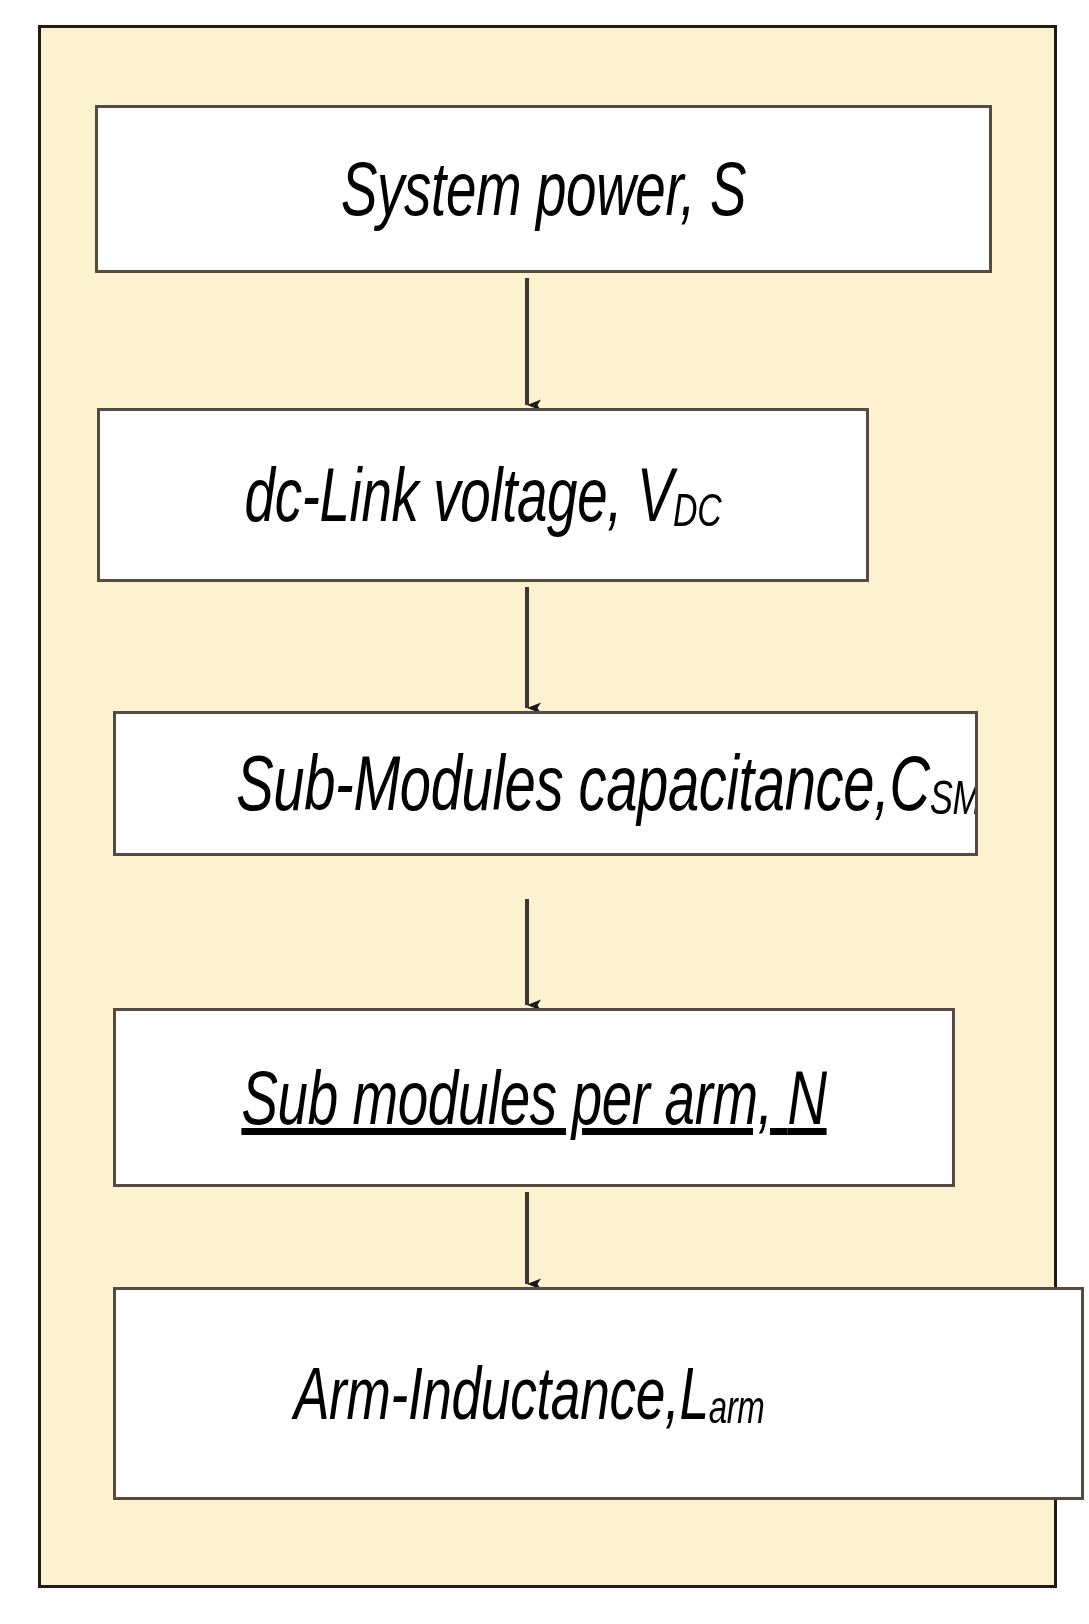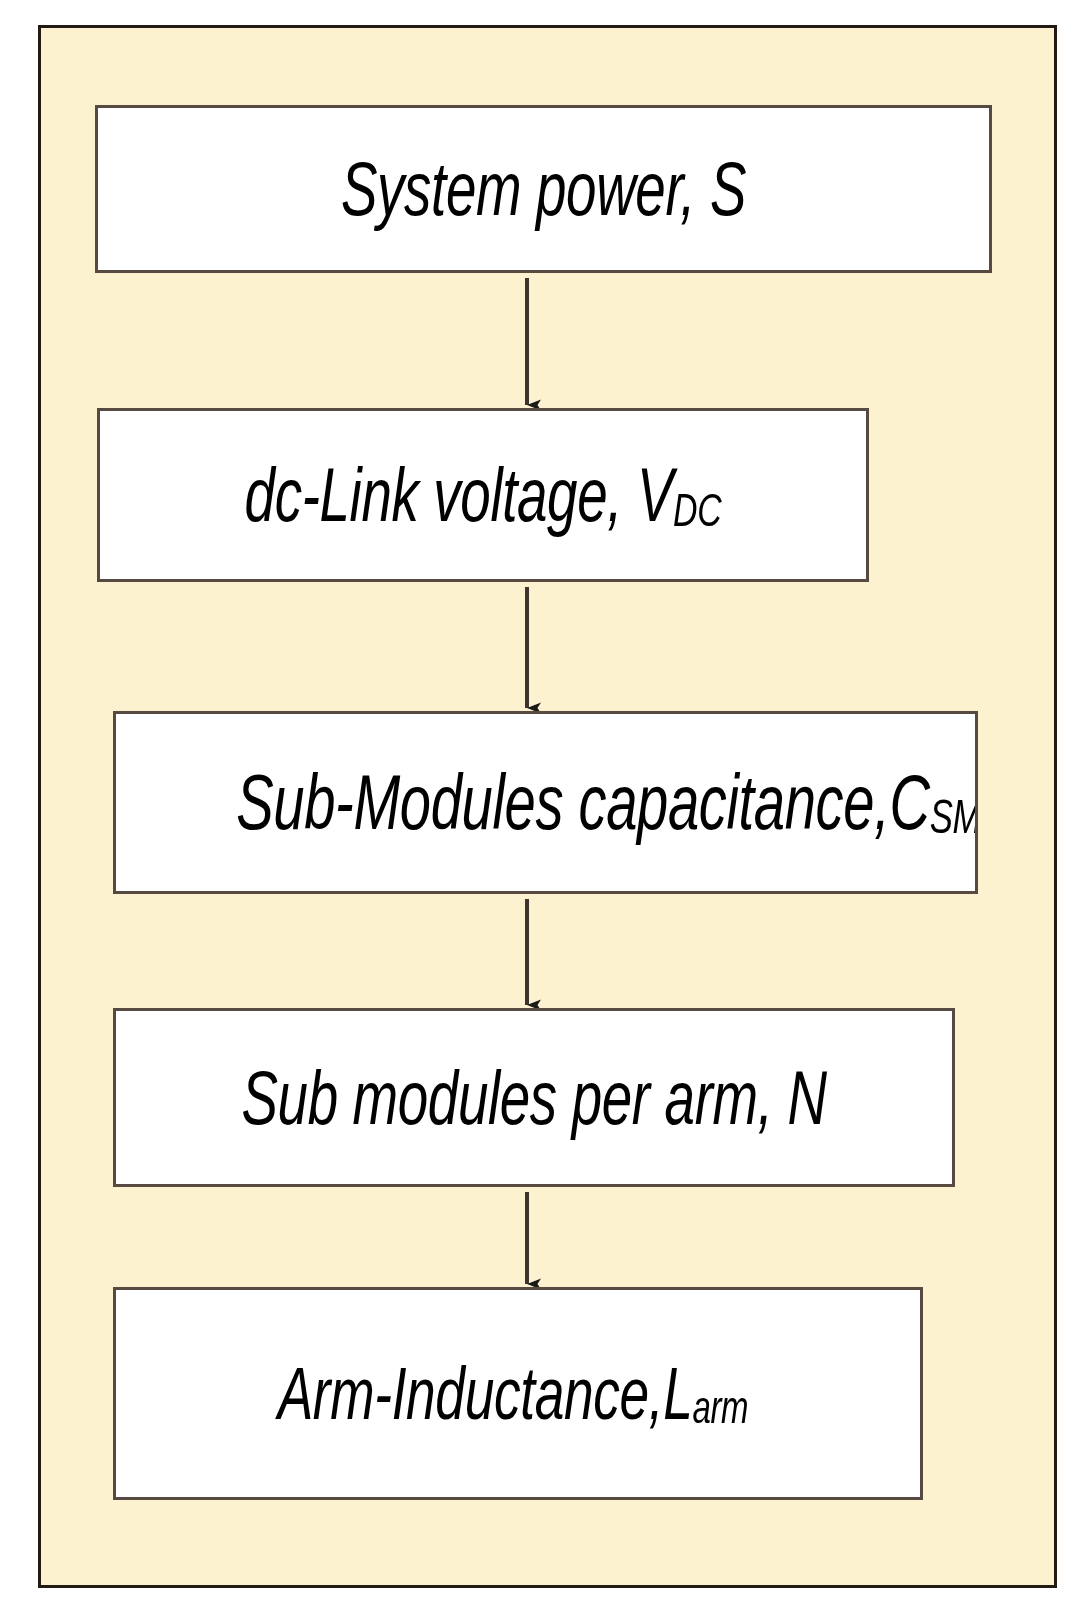--- a/index.html
+++ b/index.html
@@ -61,23 +61,23 @@
     font-size: 0.62em;
     vertical-align: baseline;
     position: relative;
     top: 0.10em;
     letter-spacing: -0.5px;
   }
 
   
   #node-1 { left: 95px;  top: 105px;  width: 897px; height: 168px; }
   #node-2 { left: 97px;  top: 408px;  width: 772px; height: 174px; }
-  #node-3 { left: 113px; top: 711px;  width: 865px; height: 183px; }
-  #node-4 { left: 113px; top: 1008px; width: 842px; height: 179px; }
-  #node-5 { left: 113px; top: 1287px; width: 810px; height: 213px; }
+  #node-3 { left: 113px; top: 711px;  width: 865px; height: 145px; }
+  #node-4 { left: 113px; top: 1008px; width: 842px; height: 179px; text-decoration: underline; }
+  #node-5 { left: 113px; top: 1287px; width: 971px; height: 213px; }
 
   #node-1 .node-label { font-size: 76px; transform-origin: 50% 50%; text-align: center; }
   #node-2 .node-label { font-size: 76px; transform-origin: 50% 50%; text-align: center; }
   #node-3 .node-label { font-size: 78px; transform-origin: 50% 50%; text-align: center; }
   #node-4 .node-label { font-size: 76px; transform-origin: 50% 50%; text-align: center; }
   #node-5 .node-label { font-size: 74px; transform-origin: 36% 50%; text-align: left; padding-left: 112px; box-sizing: border-box; }
 
   
   .connector {
     position: absolute;

